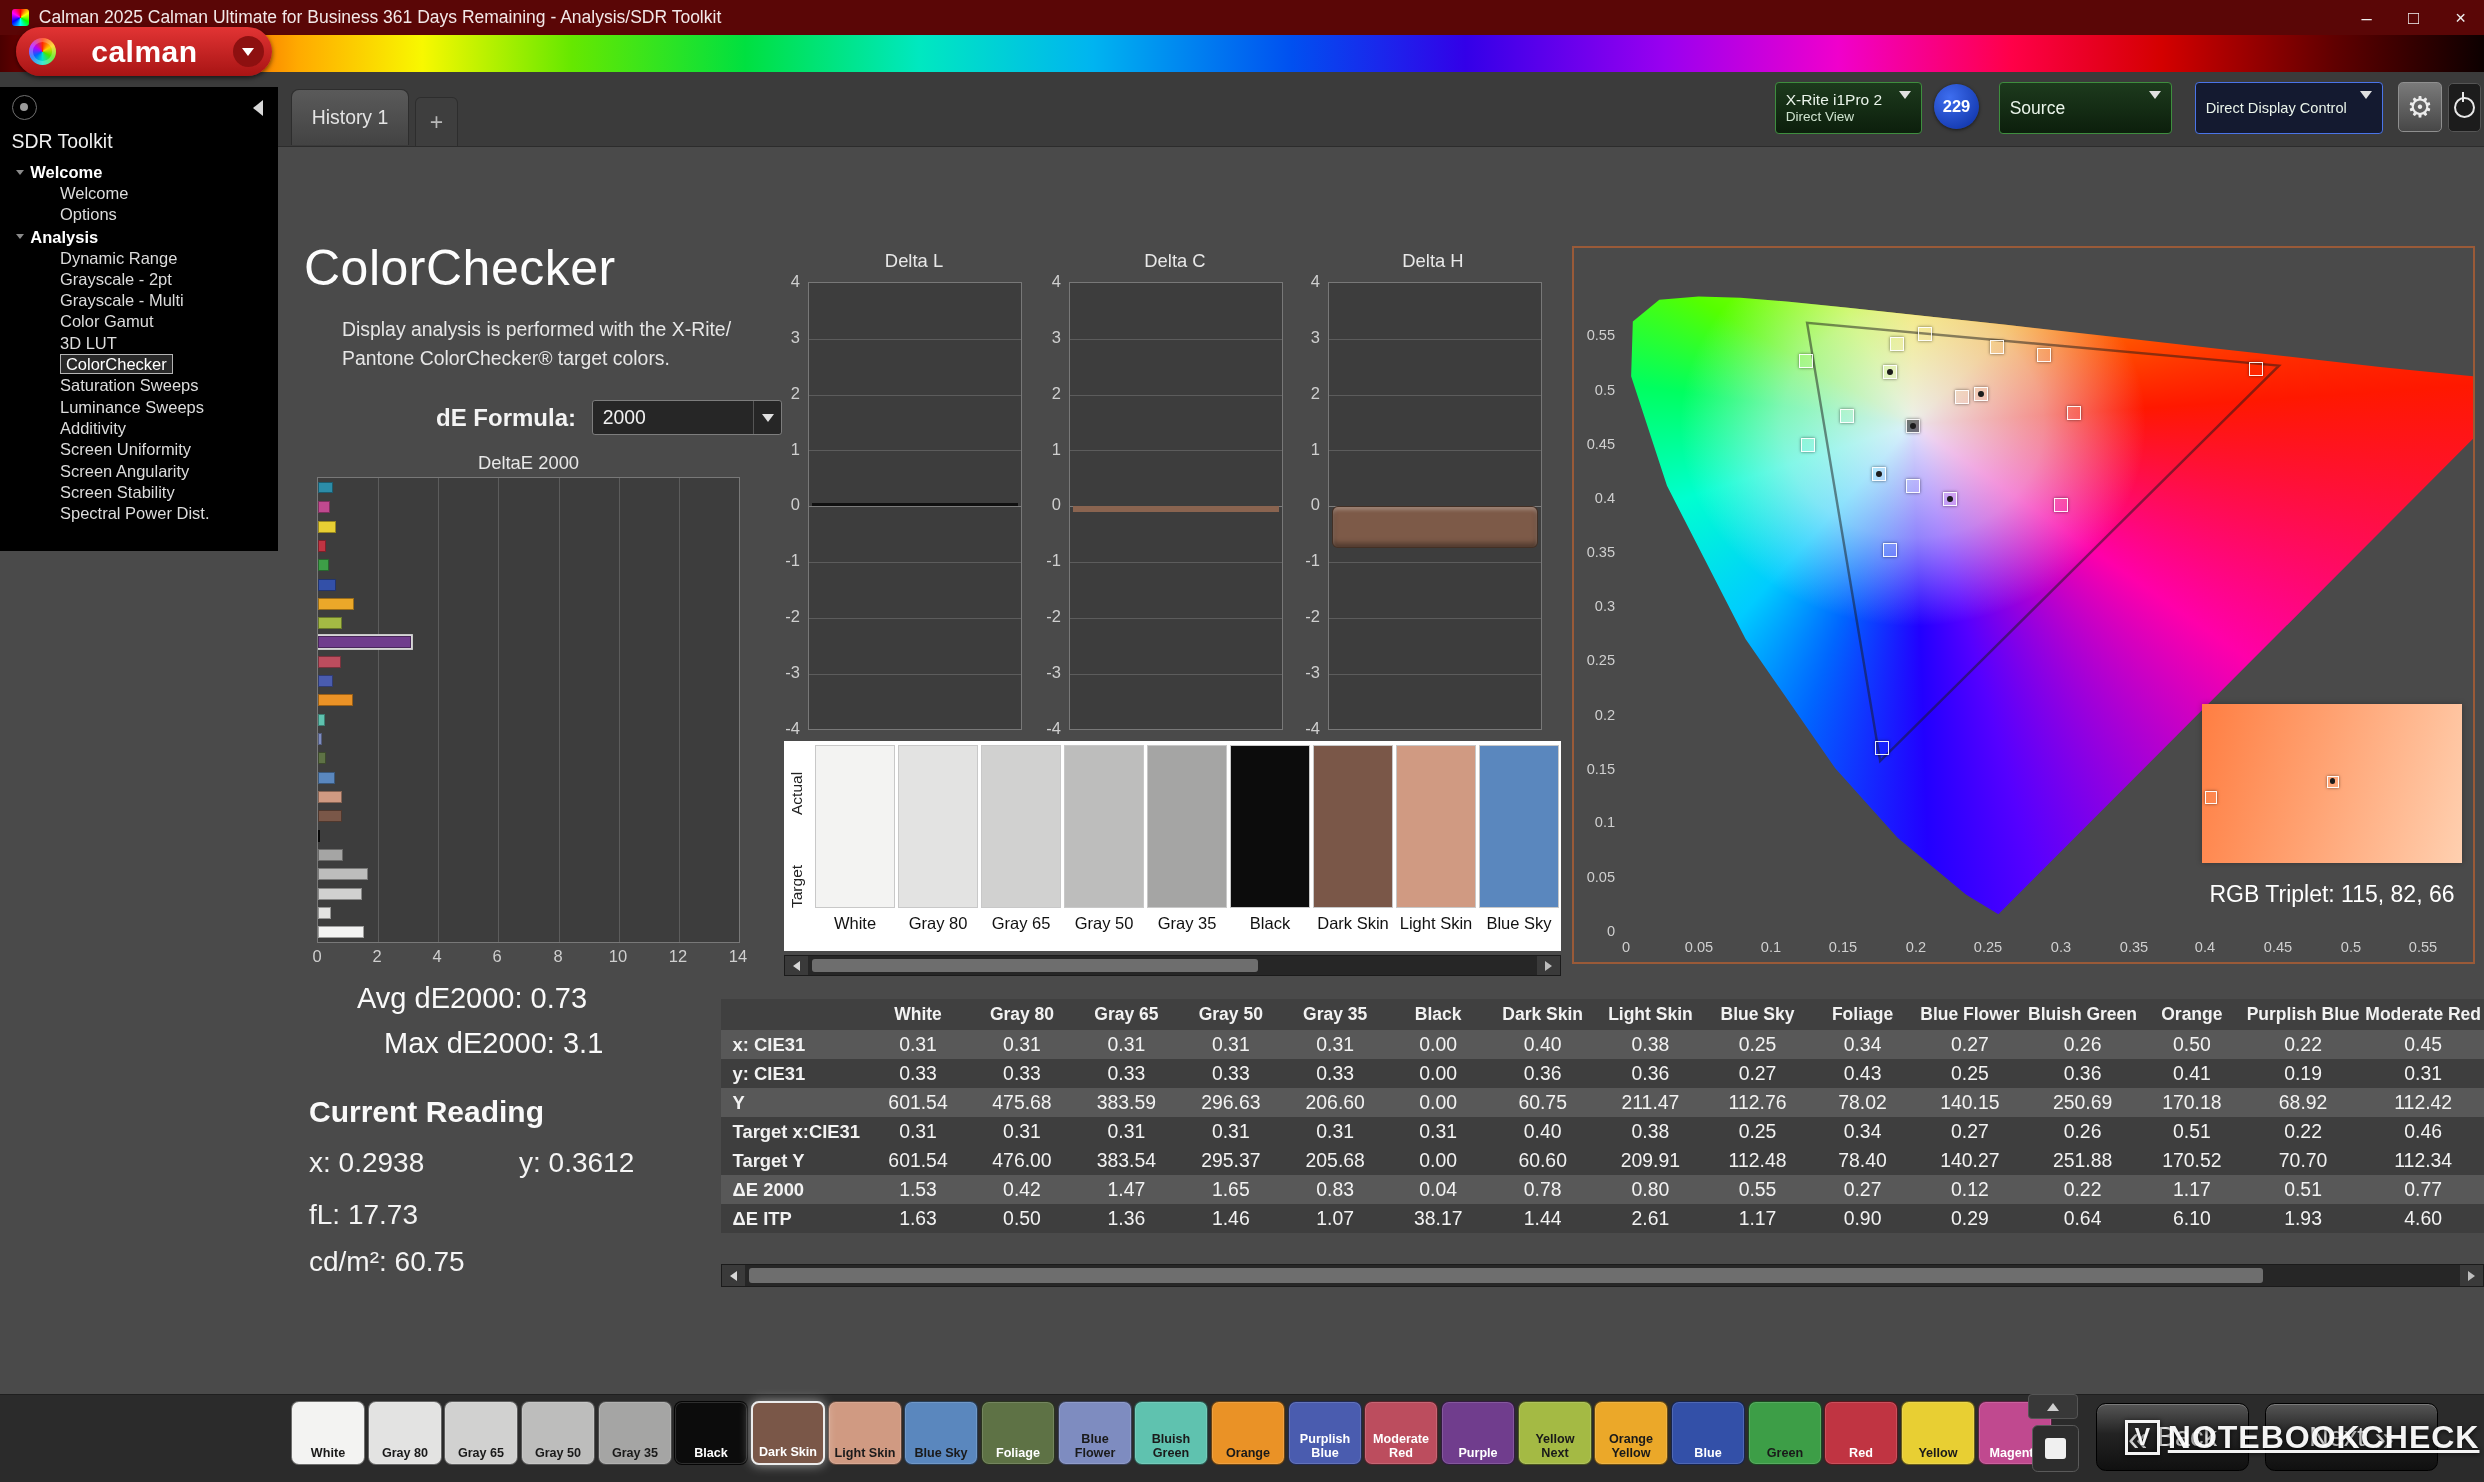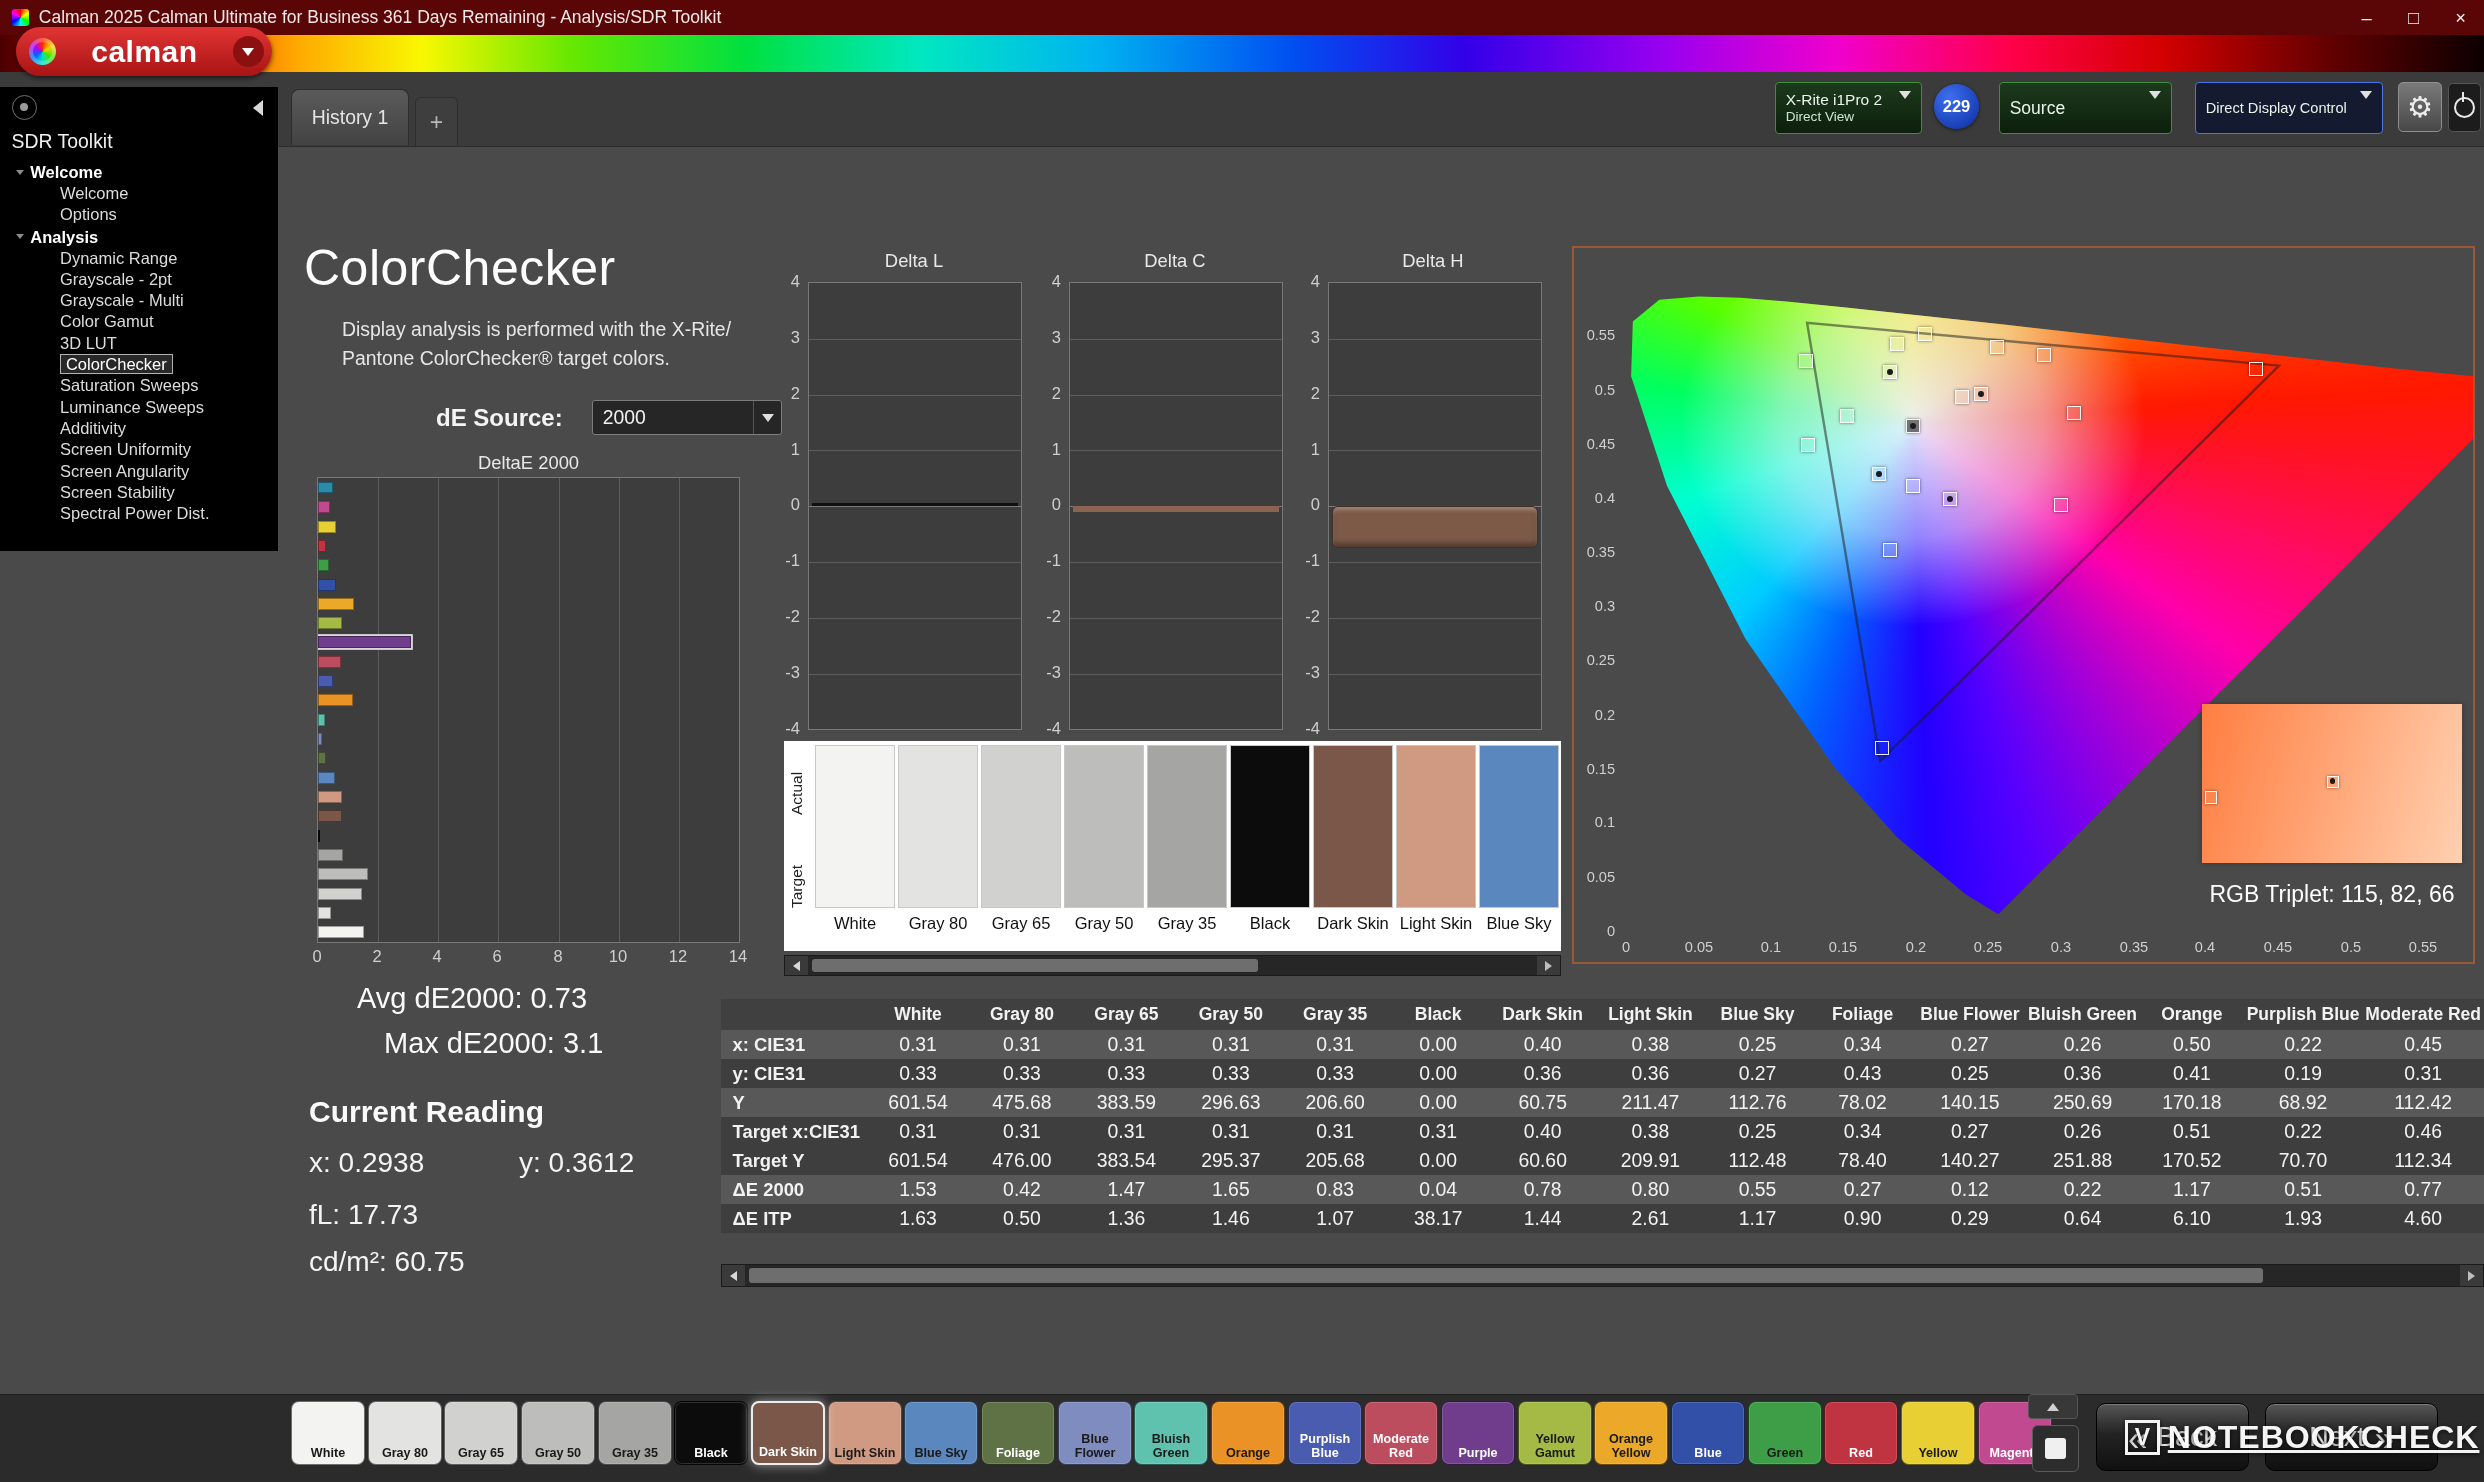--- a/index.html
+++ b/index.html
@@ -280,21 +280,21 @@
         <div class="tree-item"><span>Screen Uniformity</span></div>
         <div class="tree-item"><span>Screen Angularity</span></div>
         <div class="tree-item"><span>Screen Stability</span></div>
         <div class="tree-item"><span>Spectral Power Dist.</span></div>
       </div>
   </div>
 
   <div id="cc-title">ColorChecker</div>
   <div id="cc-desc1">Display analysis is performed with the X-Rite/</div>
   <div id="cc-desc2">Pantone ColorChecker® target colors.</div>
-  <div id="formula-label">dE Source:</div>
+  <div id="formula-label">dE Formula:</div>
   <div id="formula-select">
     <span id="formula-value">2000</span>
     <span class="chevbox">
         <span class="tri-down"></span>
       </span>
   </div>
 
   <div id="deltae-title" class="chart-title">DeltaE 2000</div>
   <div id="deltae-plot" class="chartbox">
       <div class="vgrid" style="left: 60px;"></div>
@@ -766,21 +766,21 @@
       <div class="pbtn" style="left: 997px; background: rgb(74, 92, 175);">
         <span class="plab" style="color: rgb(255, 255, 255);">Purplish Blue</span>
       </div>
       <div class="pbtn" style="left: 1073px; background: rgb(188, 77, 94);">
         <span class="plab" style="color: rgb(255, 255, 255);">Moderate Red</span>
       </div>
       <div class="pbtn" style="left: 1150px; background: rgb(112, 61, 141);">
         <span class="plab" style="color: rgb(255, 255, 255);">Purple</span>
       </div>
       <div class="pbtn" style="left: 1227px; background: rgb(164, 186, 68);">
-        <span class="plab" style="color: rgb(26, 26, 26);">Yellow Gamut</span>
+        <span class="plab" style="color: rgb(26, 26, 26);">Yellow Next</span>
       </div>
       <div class="pbtn" style="left: 1303px; background: rgb(235, 168, 41);">
         <span class="plab" style="color: rgb(26, 26, 26);">Orange Yellow</span>
       </div>
       <div class="pbtn" style="left: 1380px; background: rgb(51, 80, 168);">
         <span class="plab" style="color: rgb(255, 255, 255);">Blue</span>
       </div>
       <div class="pbtn" style="left: 1457px; background: rgb(61, 158, 71);">
         <span class="plab" style="color: rgb(26, 26, 26);">Green</span>
       </div>

